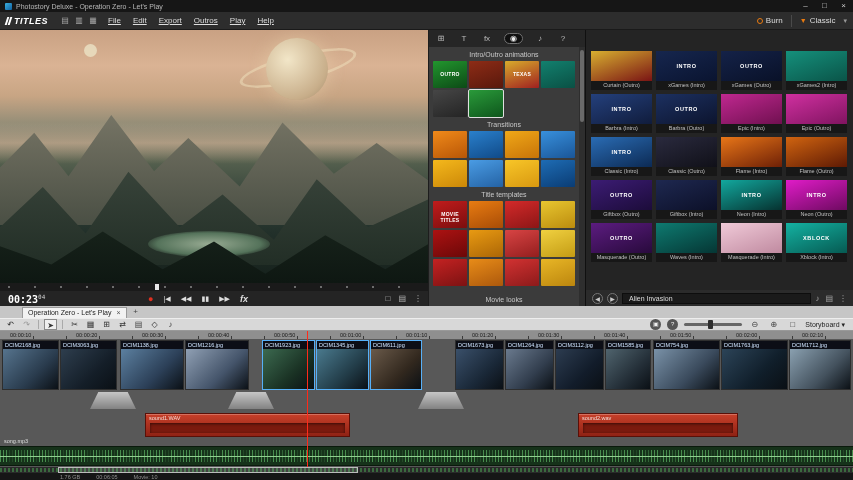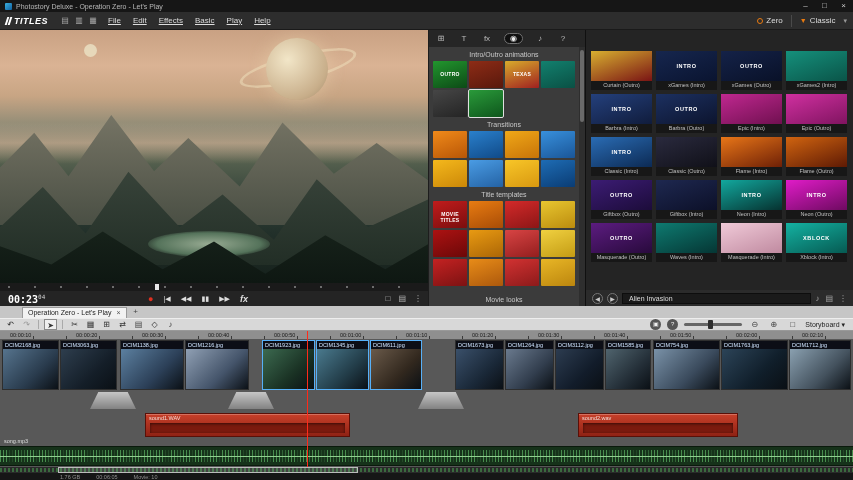--- a/index.html
+++ b/index.html
@@ -146,27 +146,27 @@
     <span>TITLES</span>
   </span>
   <span id="menu-icons" style="display:flex">
       <span class="mb-ico">▤</span>
       <span class="mb-ico">▥</span>
       <span class="mb-ico">▦</span>
     </span>
   <span id="menu-items" style="display:flex">
       <span class="menu-item">File</span>
       <span class="menu-item">Edit</span>
-      <span class="menu-item">Effects</span>
-      <span class="menu-item">Basic</span>
+      <span class="menu-item">Export</span>
+      <span class="menu-item">Outros</span>
       <span class="menu-item">Play</span>
       <span class="menu-item">Help</span>
     </span>
   <span class="mb-right">
-    <span><span class="burn-dot"></span><span>Zero</span></span>
+    <span><span class="burn-dot"></span><span>Burn</span></span>
     <span class="mb-sep"></span>
     <span><span class="export-arrow">▼</span><span>Classic</span></span>
     <span style="color:#999;font-size:7px">▾</span>
   </span>
 </div>
 
 <div id="preview" class="abs">
   <div id="scene">
     <div class="ring"></div>
     <div class="planet"></div>

